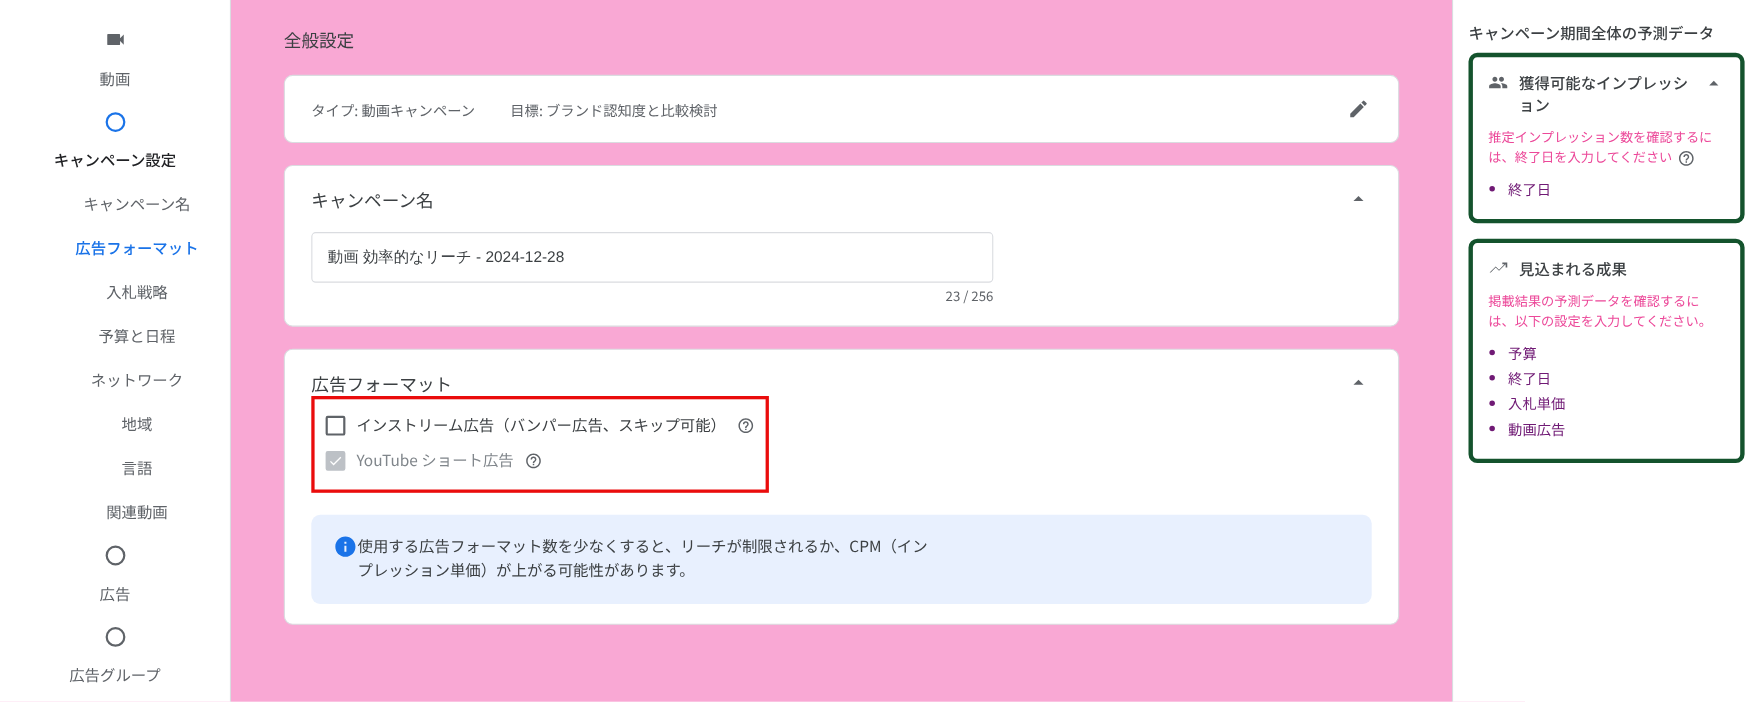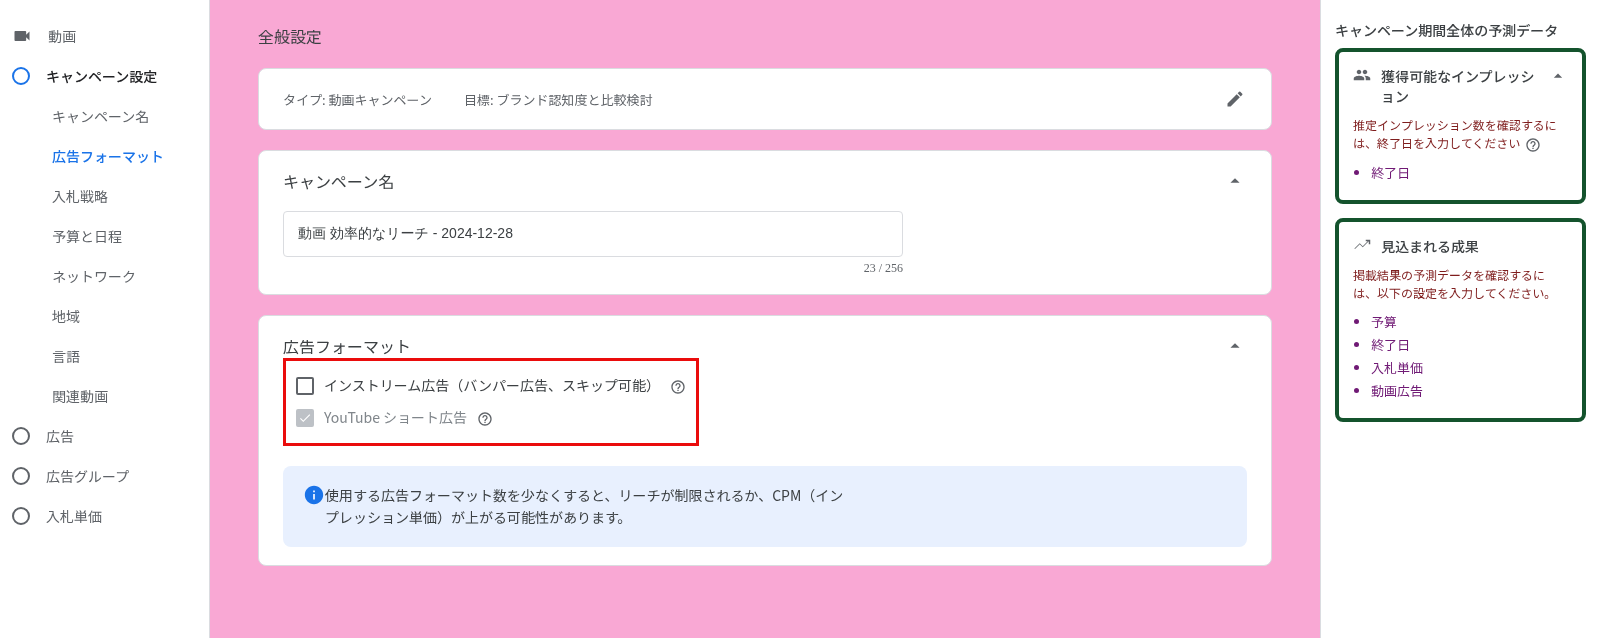--- a/index.html
+++ b/index.html
@@ -20,20 +20,21 @@
       flex-shrink: 0;
     }
     .nav-item {
       display: flex;
       align-items: center;
       padding: 10px 12px;
       cursor: pointer;
       gap: 16px;
       font-size: 14px;
       color: #5f6368;
+      flex-direction: column;
     }
     .nav-item.active-parent {
       color: #202124;
       font-weight: 500;
     }
     .nav-item.sub {
       padding-left: 52px;
       font-size: 14px;
     }
     .nav-item.selected {
@@ -129,36 +130,35 @@
       font-size: 14px;
       color: #3c4043;
       margin-top: 18px;
     }
     .char-count {
       width: 620px;
       text-align: right;
       font-size: 12px;
       color: #5f6368;
       margin-top: 4px;
-      font-family: Liberation Serif, serif;
     }
     .hint {
       font-size: 13px;
       color: #5f6368;
       margin: 12px 0 16px;
     }
     .format-box {
       border: 3px solid #ea0c0c;
       padding: 8px 10px 10px;
       display: inline-block;
       min-width: 360px;
     }
     .checkbox-row {
       display: flex;
-      align-items: flex-end;
+      align-items: center;
       gap: 10px;
       padding: 6px 0;
       font-size: 14px;
       color: #3c4043;
     }
     .checkbox {
       width: 18px;
       height: 18px;
       border: 2px solid #5f6368;
       border-radius: 2px;
@@ -206,21 +206,21 @@
     }
     .rp-card-header {
       display: flex;
       align-items: flex-start;
       gap: 10px;
       font-weight: 500;
       font-size: 14px;
       margin-bottom: 10px;
     }
     .rp-card-header .chev { margin-left: auto; }
-    .rp-desc { color:#7f1d1d; font-size:12px; line-height:1.5; margin-bottom:10px; }
+    .rp-desc { color:#ec4899; font-size:12px; line-height:1.5; margin-bottom:10px; }
     .rp-list { list-style: disc; padding-left: 18px; font-size: 13px; color:#701a75; }
     .rp-list li { margin: 4px 0; }
     .disabled-label { color:#80868b; }
   </style>
 </head>
 <body>
 
 <div class="sidebar">
   <div class="nav-item">
     <span class="nav-icon">

